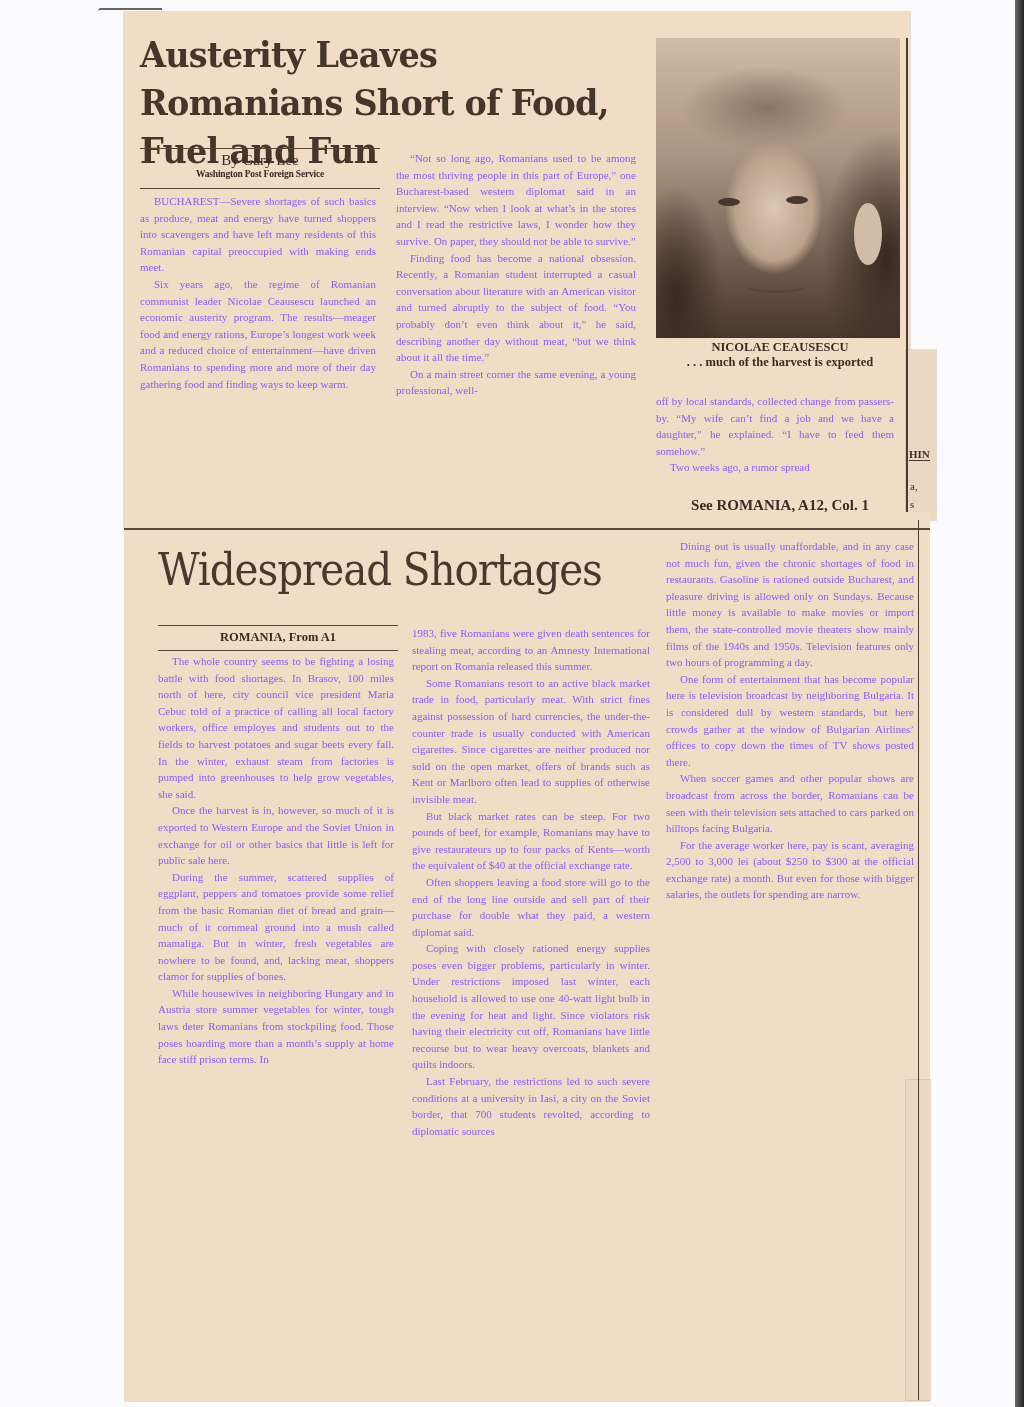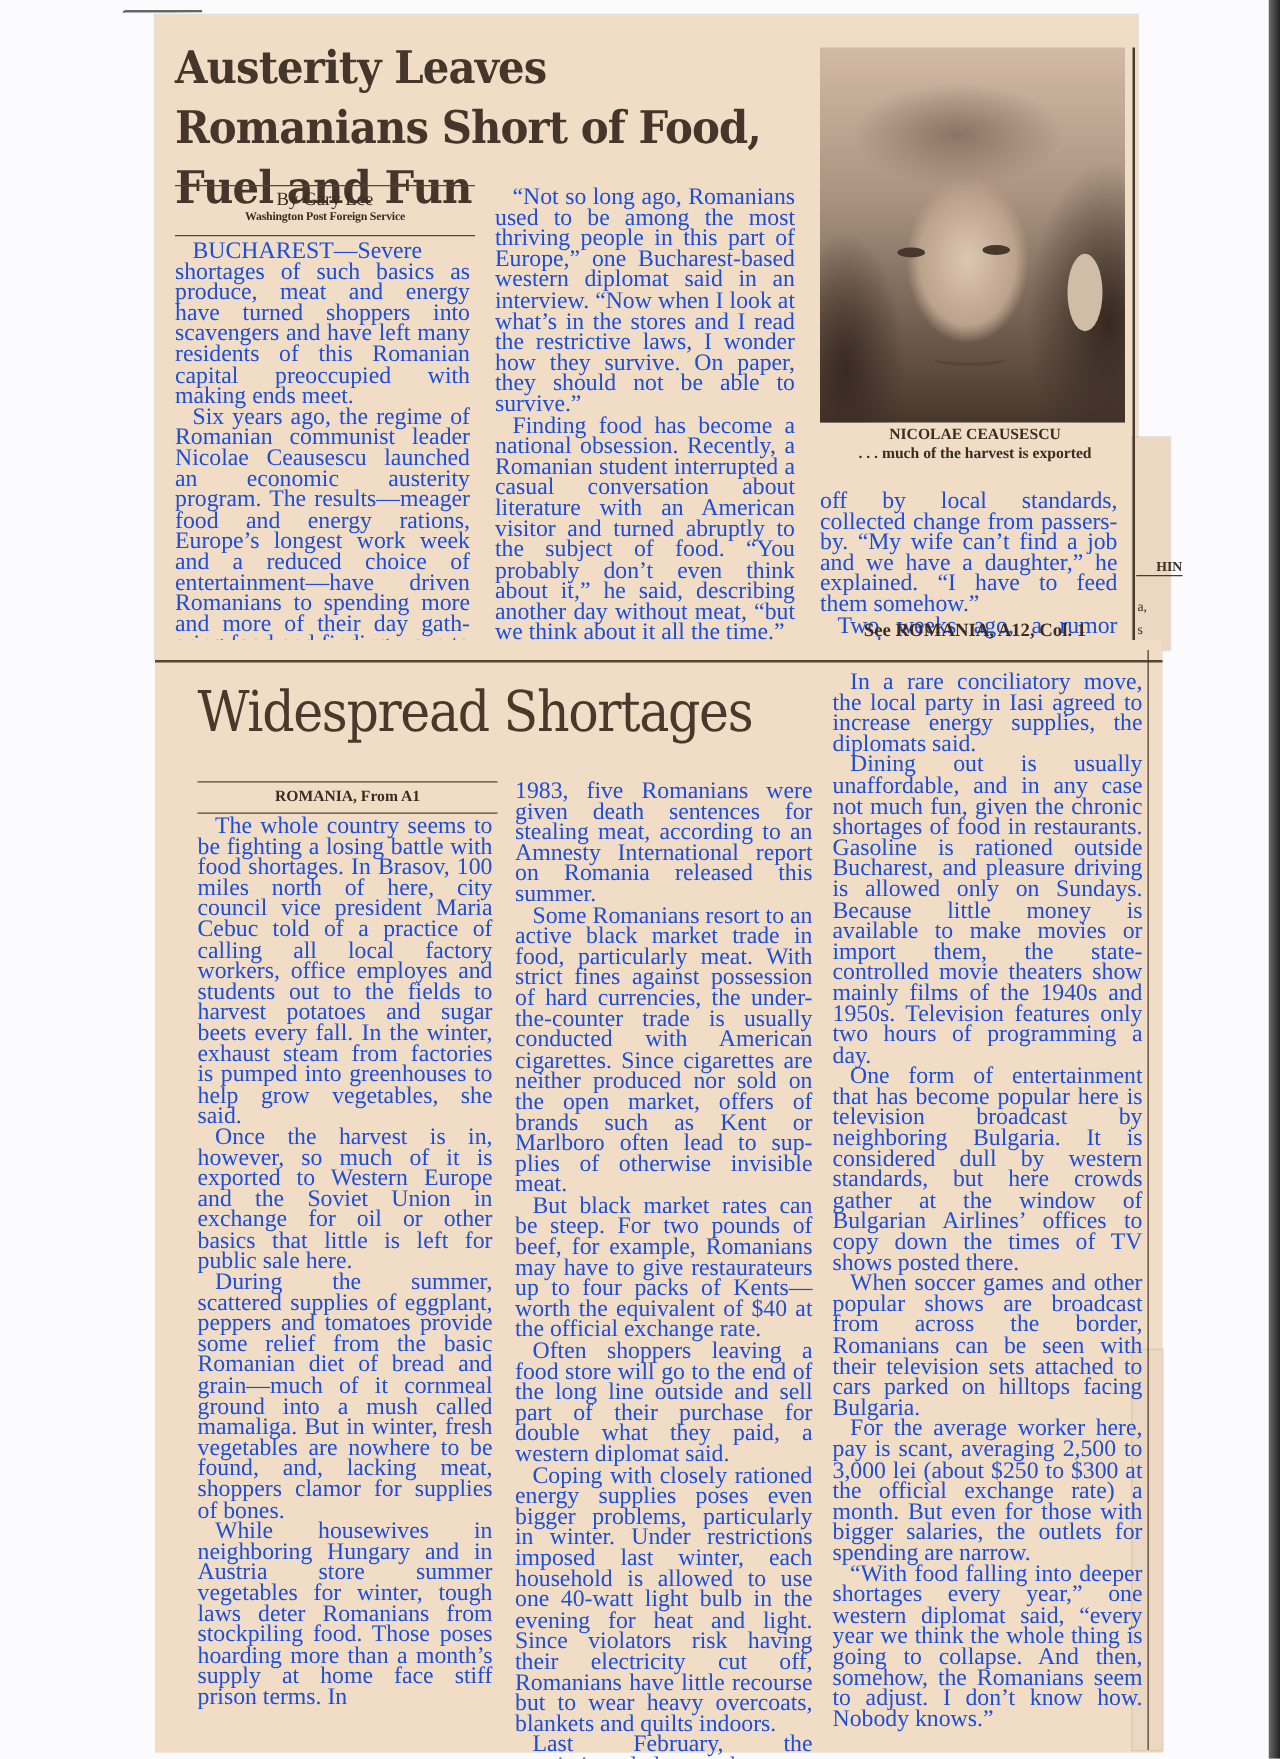--- a/index.html
+++ b/index.html
@@ -37,22 +37,22 @@
   }
   .rule { position: absolute; height: 0; border-top: 1.5px solid #5a4534; }
 
   .byline {
     position: absolute; left: 140px; top: 152px; width: 240px; text-align: center;
   }
   .byline .name { font-size: 15px; line-height: 17px; }
   .byline .service { font-size: 9.5px; font-weight: bold; letter-spacing: -0.2px; }
 
   .col {
-    position: absolute; font-size: 19px; line-height: 16.6px;
-    text-align: justify; hyphens: manual; color: #1d4ed8;
+    position: absolute; font-size: 11px; line-height: 16.6px;
+    text-align: justify; hyphens: manual; color: #8b5cf6;
   }
   .col p { margin: 0; text-indent: 14px; }
   .col p.noindent { text-indent: 0; }
 
   .photo {
     position: absolute; left: 656px; top: 38px; width: 244px; height: 300px;
     background:
       radial-gradient(ellipse 70px 95px at 118px 170px, #d8c4b0 0%, #b8a08c 55%, transparent 70%),
       radial-gradient(ellipse 120px 60px at 110px 70px, #8a7464 0%, transparent 70%),
       radial-gradient(ellipse 60px 140px at 20px 260px, #3c2e26 0%, transparent 80%),
@@ -85,21 +85,21 @@
   .sliver-text { position:absolute; font-weight:bold; font-size: 11px; color:#3d2e25; }
 </style>
 </head>
 <body>
 
 <div class="edge-right"></div>
 <div class="staple"></div>
 
 <div class="clip clip-top"></div>
 <div class="clip clip-sliver"></div>
-<div class="sliver-text" style="left:909px; top:448px; border-bottom:1.5px solid #4a3a2e;padding-left:16px;">HIN</div>
+<div class="sliver-text" style="left:909px; top:448px; border-bottom:1.5px solid #4a3a2e;">HIN</div>
 <div class="sliver-text" style="left:910px; top:480px; font-weight:normal;">a,</div>
 <div class="sliver-text" style="left:910px; top:498px; font-weight:normal;">s</div>
 
 <h1 class="headline-top" style="margin:0">Austerity Leaves Romanians Short of Food, Fuel and Fun</h1>
 
 <div class="rule" style="left:140px; top:148px; width:240px;"></div>
 <div class="byline">
   <div class="name">By Gary Lee</div>
   <div class="service">Washington Post Foreign Service</div>
 </div>
@@ -155,20 +155,18 @@
 <div class="col" style="left:412px; top:625px; width:238px;">
   <p class="noindent">1983, five Romanians were given death sentences for stealing meat, according to an Amnesty Interna­tional report on Romania released this summer.</p>
   <p>Some Romanians resort to an active black market trade in food, particularly meat. With strict fines against possession of hard curren­cies, the under-the-counter trade is usually conducted with American cigarettes. Since cigarettes are nei­ther produced nor sold on the open market, offers of brands such as Kent or Marlboro often lead to sup­plies of otherwise invisible meat.</p>
   <p>But black market rates can be steep. For two pounds of beef, for example, Romanians may have to give restaurateurs up to four packs of Kents—worth the equivalent of $40 at the official exchange rate.</p>
   <p>Often shoppers leaving a food store will go to the end of the long line outside and sell part of their purchase for double what they paid, a western diplomat said.</p>
   <p>Coping with closely rationed en­ergy supplies poses even bigger problems, particularly in winter. Under restrictions imposed last winter, each household is allowed to use one 40-watt light bulb in the evening for heat and light. Since violators risk having their electric­ity cut off, Romanians have little recourse but to wear heavy over­coats, blankets and quilts indoors.</p>
   <p>Last February, the restrictions led to such severe conditions at a uni­versity in Iasi, a city on the Soviet border, that 700 students revolted, according to diplomatic sources</p>
 </div>
 
 <div class="col" style="left:666px; top:538px; width:248px;">
-  <p>In a rare conciliatory move, the local party in Iasi agreed to increase energy supplies, the diplomats said.</p>
   <p>Dining out is usually unafford­able, and in any case not much fun, given the chronic shortages of food in restaurants. Gasoline is rationed outside Bucharest, and pleasure driving is allowed only on Sundays. Because little money is available to make movies or import them, the state-controlled movie theaters show mainly films of the 1940s and 1950s. Television features only two hours of programming a day.</p>
   <p>One form of entertainment that has become popular here is televi­sion broadcast by neighboring Bul­garia. It is considered dull by west­ern standards, but here crowds gather at the window of Bulgarian Airlines’ offices to copy down the times of TV shows posted there.</p>
   <p>When soccer games and other popular shows are broadcast from across the border, Romanians can be seen with their television sets attached to cars parked on hilltops facing Bulgaria.</p>
   <p>For the average worker here, pay is scant, averaging 2,500 to 3,000 lei (about $250 to $300 at the official exchange rate) a month. But even for those with bigger sal­aries, the outlets for spending are narrow.</p>
-  <p>“With food falling into deeper shortages every year,” one western diplomat said, “every year we think the whole thing is going to collapse. And then, somehow, the Romanians seem to adjust. I don’t know how. Nobody knows.”</p>
 </div>
 <div class="rule" style="left:918px; top:520px; width:0; height:880px; border-top:none; border-left:1.5px solid #4a3a2e;"></div>
 
 </body></html>

